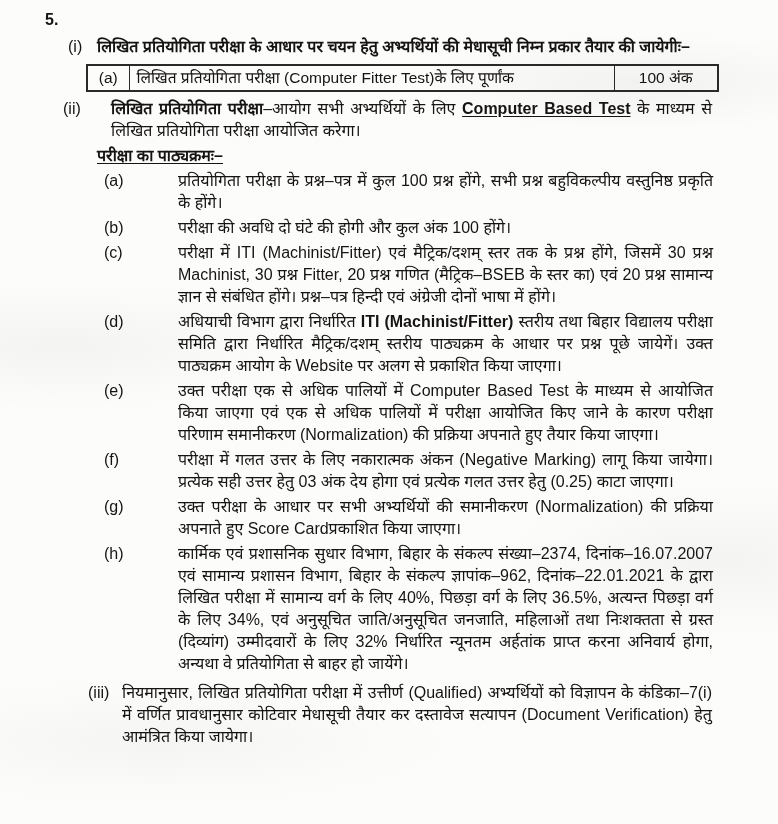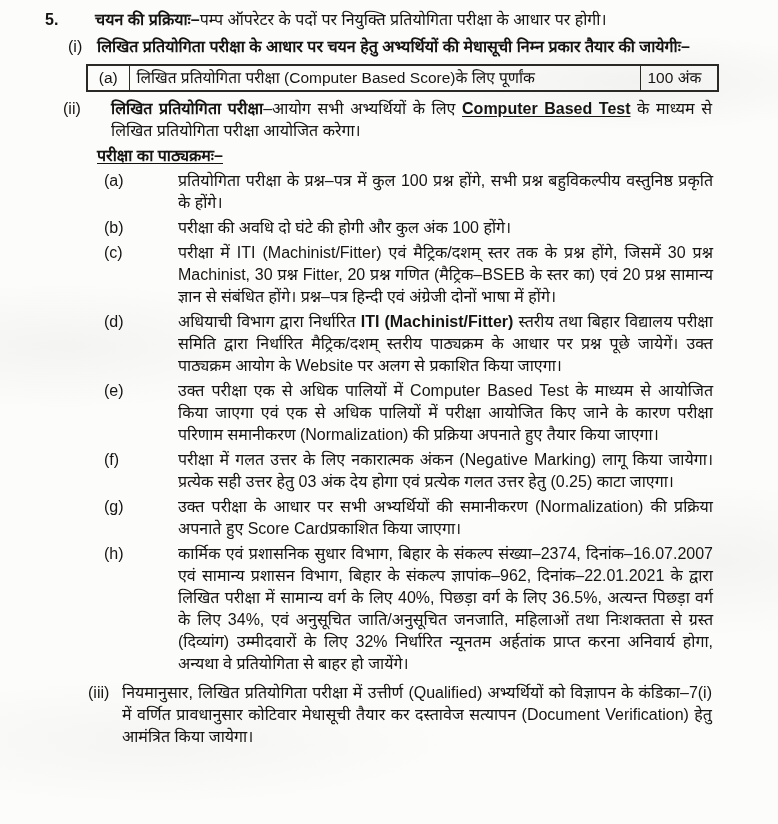--- a/index.html
+++ b/index.html
@@ -47,21 +47,21 @@
     border: 2px solid #2b2926;
     border-radius: 2px;
   }
   .marks-table td {
     border: 1.5px solid #2b2926;
     height: 25px;
     padding: 1px 7px;
     font-size: 15.5px;
   }
   .marks-table .c-label { width: 42px; text-align: center; }
-  .marks-table .c-marks { width: 78px; text-align: left; }
+  .marks-table .c-marks { width: 104px; text-align: center; }
 
   
   .clause-ii { margin: 6px 66px 0 63px; gap: 14px; }
   .clause-ii .lbl { flex: 0 0 34px; }
   .clause-ii p { flex: 1; }
 
   
   .syl-heading {
     margin: 3px 0 0 97px;
     font-weight: bold;
@@ -84,33 +84,32 @@
   .note .lbl { flex: 0 0 auto; white-space: nowrap; }
   .note p { flex: 1; }
 </style>
 </head>
 <body>
 
 <div class="page">
 
   <div class="row sec5">
     <span class="num">5.</span>
-    <p><span class="b">चयन की प्रक्रियाः–</span><span>पम्प ऑपरेटर के पदों पर नियुक्ति प्रतियोगिता परीक्षा के आधार पर होगी।</span></p>
   </div>
 
   <div class="row clause-i">
     <span class="lbl">(i)</span>
     <p class="just">लिखित प्रतियोगिता परीक्षा के आधार पर चयन हेतु अभ्यर्थियों की मेधासूची निम्न प्रकार तैयार की जायेगीः–</p>
   </div>
 
   <table class="marks-table">
     <tbody>
       <tr>
         <td class="c-label">(a)</td>
-        <td class="c-desc">लिखित प्रतियोगिता परीक्षा (Computer Based Score)के लिए पूर्णांक</td>
+        <td class="c-desc">लिखित प्रतियोगिता परीक्षा (Computer Fitter Test)के लिए पूर्णांक</td>
         <td class="c-marks">100 अंक</td>
       </tr>
     </tbody>
   </table>
 
   <div class="row clause-ii">
     <span class="lbl">(ii)</span>
     <p class="just"><span class="b">लिखित प्रतियोगिता परीक्षा</span><span>–आयोग सभी अभ्यर्थियों के लिए </span><span class="bu">Computer Based Test</span><span> के माध्यम से लिखित प्रतियोगिता परीक्षा आयोजित करेगा।</span></p>
   </div>
 

